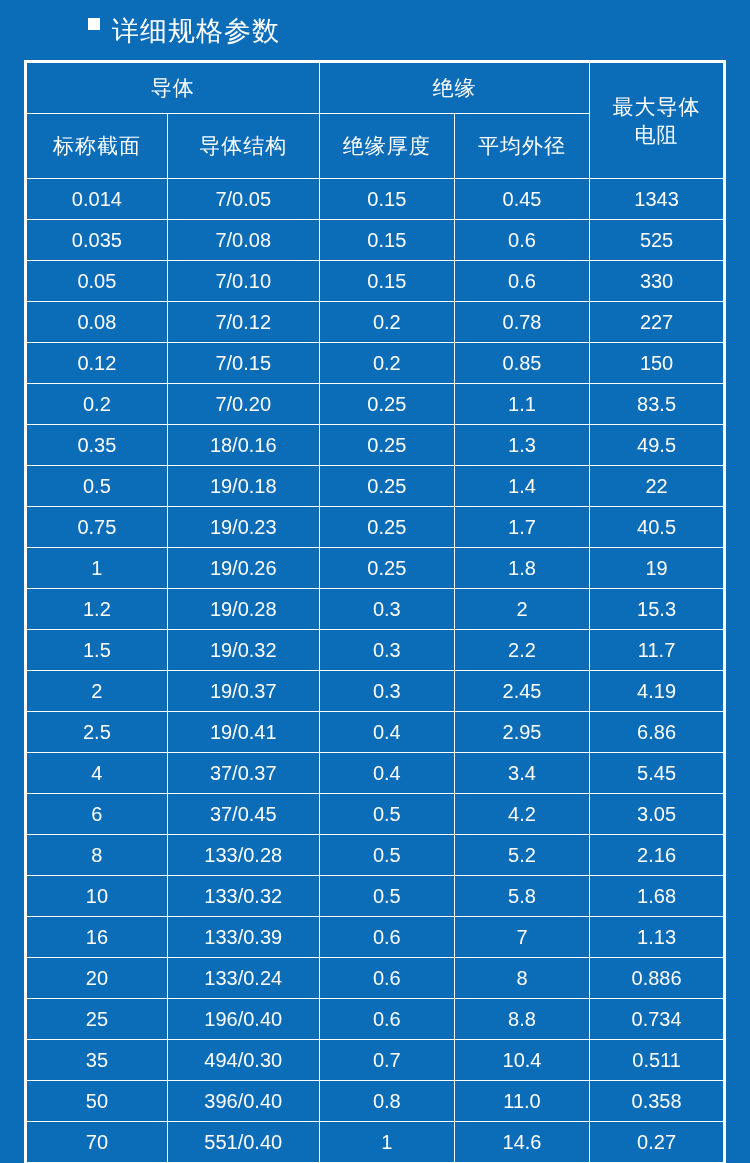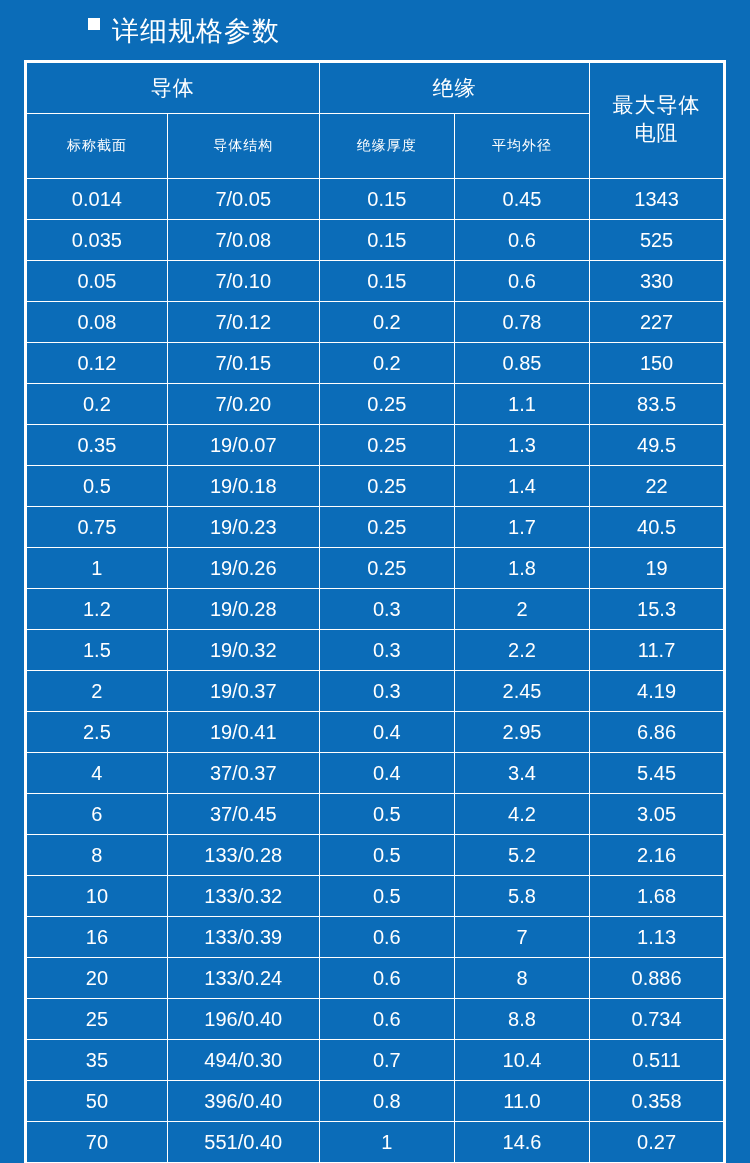--- a/index.html
+++ b/index.html
@@ -60,29 +60,28 @@
   }
   
   tr.group-row td {
     height: 48px;
     font-size: 21px;
     letter-spacing: 1px;
   }
   
   tr.sub-row td {
     height: 62px;
-    font-size: 14px;
+    font-size: 21px;
     letter-spacing: 1px;
   }
   td.rowspan-head {
     font-size: 21px;
     letter-spacing: 1px;
     line-height: 1.3;
     padding: 0 6px;
-    font-family: Liberation Mono, monospace;
   }
   
   tr.data-row td {
     height: 38px;
     font-size: 20px;
   }
   col.c1 { width: 20.2%; }
   col.c2 { width: 21.8%; }
   col.c3 { width: 19.4%; }
   col.c4 { width: 19.4%; }
@@ -160,21 +159,21 @@
         </tr>
         <tr class="data-row">
           <td>0.2</td>
           <td>7/0.20</td>
           <td>0.25</td>
           <td>1.1</td>
           <td>83.5</td>
         </tr>
         <tr class="data-row">
           <td>0.35</td>
-          <td>19/0.07</td>
+          <td>18/0.16</td>
           <td>0.25</td>
           <td>1.3</td>
           <td>49.5</td>
         </tr>
         <tr class="data-row">
           <td>0.5</td>
           <td>19/0.18</td>
           <td>0.25</td>
           <td>1.4</td>
           <td>22</td>

